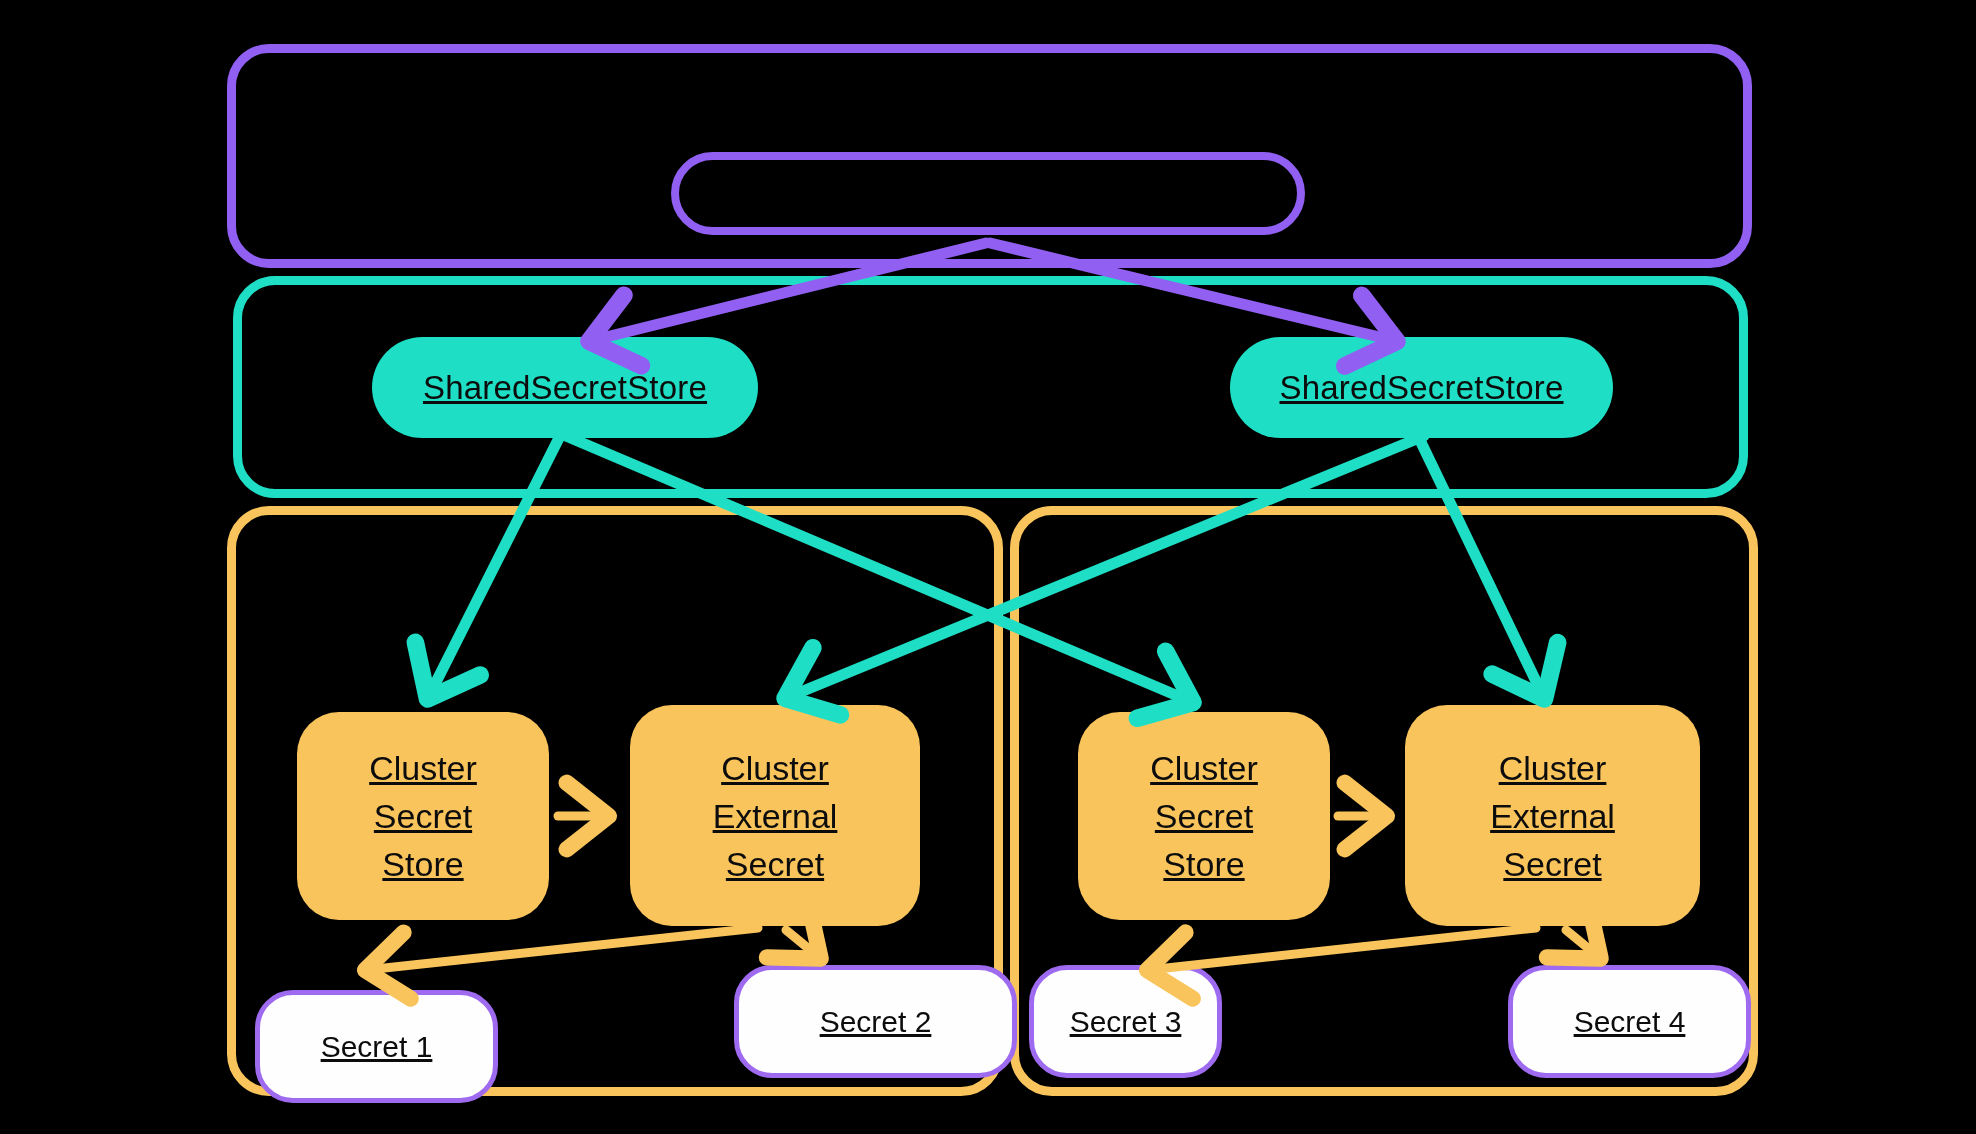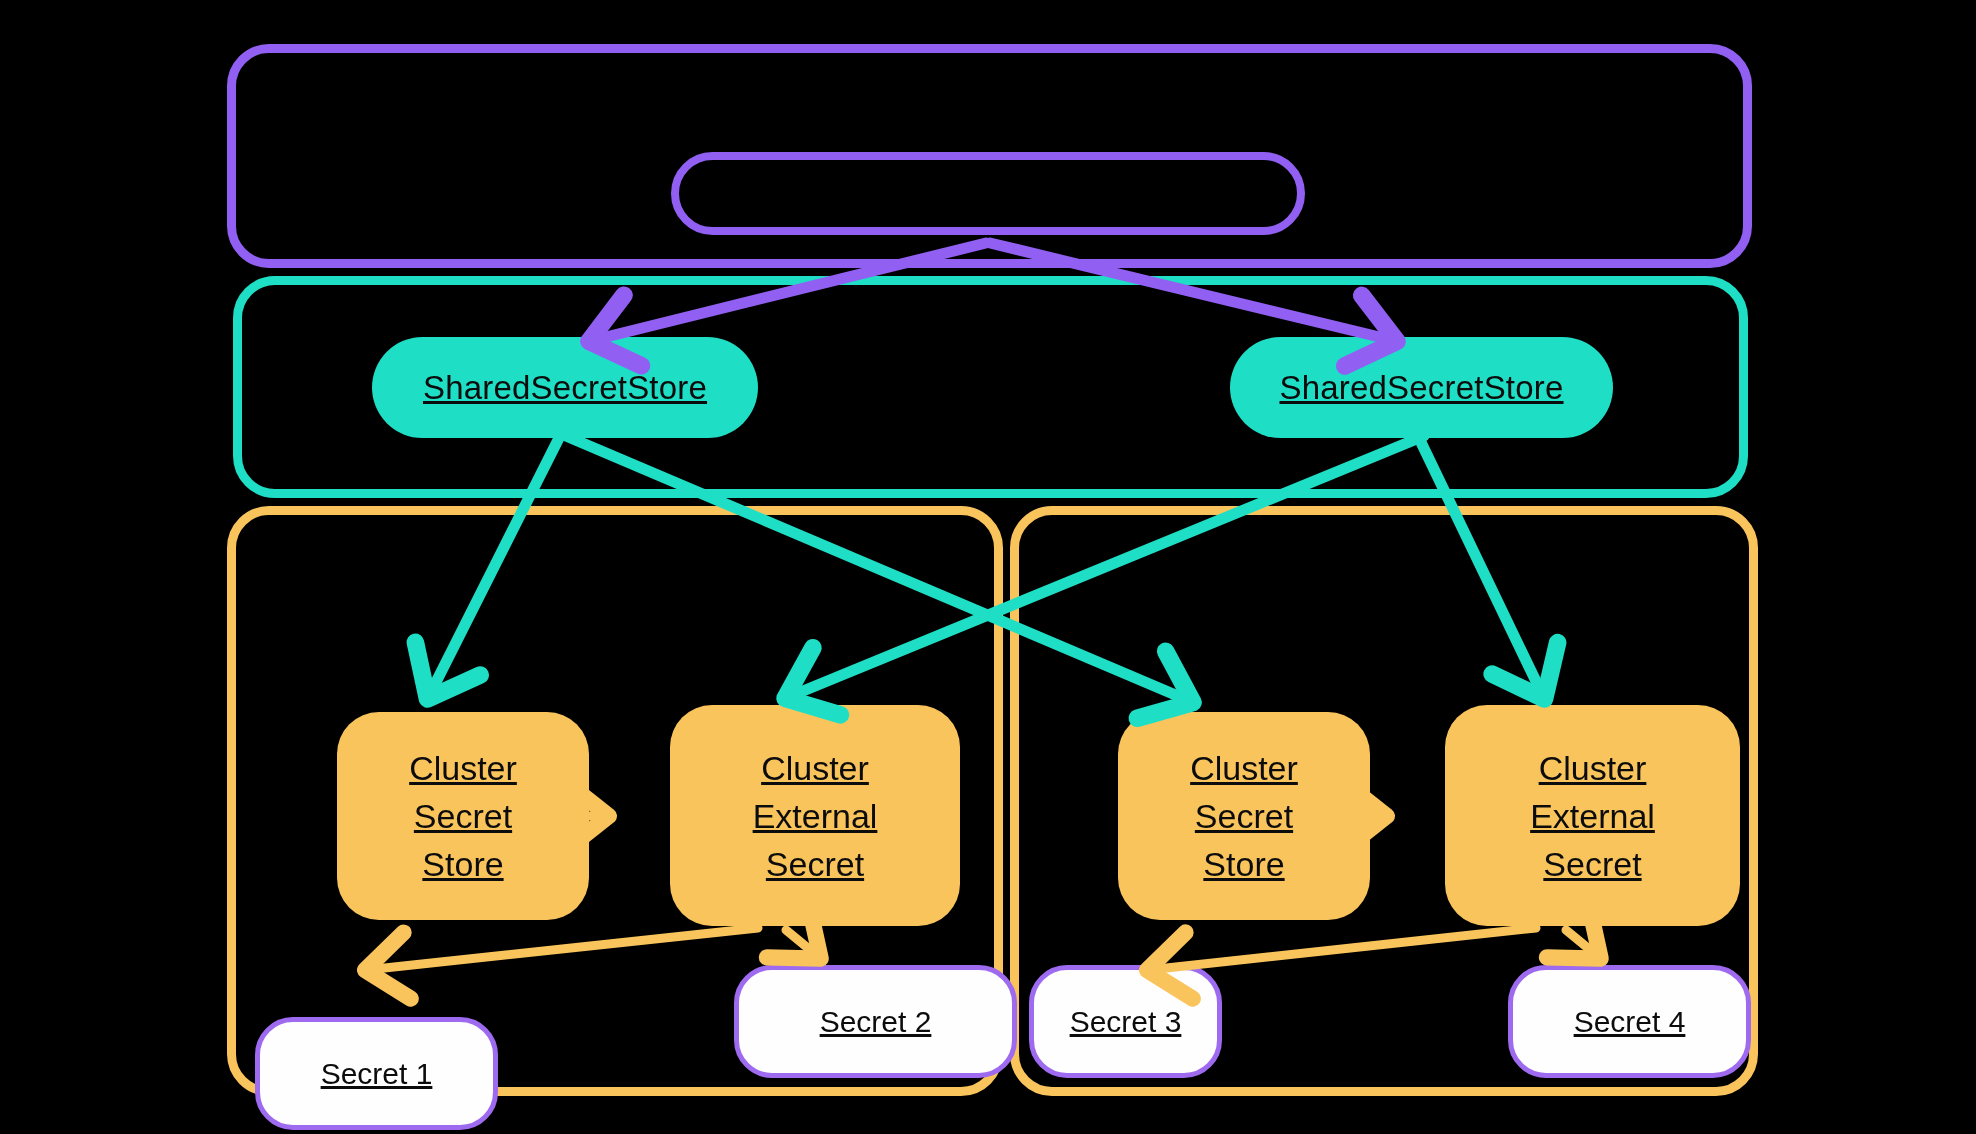--- a/index.html
+++ b/index.html
@@ -50,21 +50,20 @@
 
   .node-box {
     background: var(--yellow);
     border-radius: 42px;
     display: flex; flex-direction: column;
     align-items: center; justify-content: center;
     color: var(--text);
     font-size: 34px;
     line-height: 48px;
     font-weight: 500;
-    margin-left: 40px;
   }
 
   .secret-pill {
     background: var(--secret-fill);
     border: 5px solid var(--secret-border);
     border-radius: 38px;
     display: flex; align-items: center; justify-content: center;
     color: var(--text);
     font-size: 30px;
     font-weight: 400;
@@ -119,21 +118,21 @@
     <span>Cluster</span>
     <span>Secret</span>
     <span>Store</span>
   </div>
   <div class="abs node-box" style="left:1405px; top:705px; width:295px; height:221px;">
     <span>Cluster</span>
     <span>External</span>
     <span>Secret</span>
   </div>
 
-  <div class="abs secret-pill" style="left:255px; top:1017px; width:243px; height:113px;">
+  <div class="abs secret-pill" style="left:255px; top:990px; width:243px; height:113px;">
     <span>Secret 1</span>
   </div>
   <div class="abs secret-pill" style="left:734px; top:965px; width:283px; height:113px;">
     <span>Secret 2</span>
   </div>
   <div class="abs secret-pill" style="left:1029px; top:965px; width:193px; height:113px;">
     <span>Secret 3</span>
   </div>
   <div class="abs secret-pill" style="left:1508px; top:965px; width:243px; height:113px;align-items:center;">
     <span>Secret 4</span>

